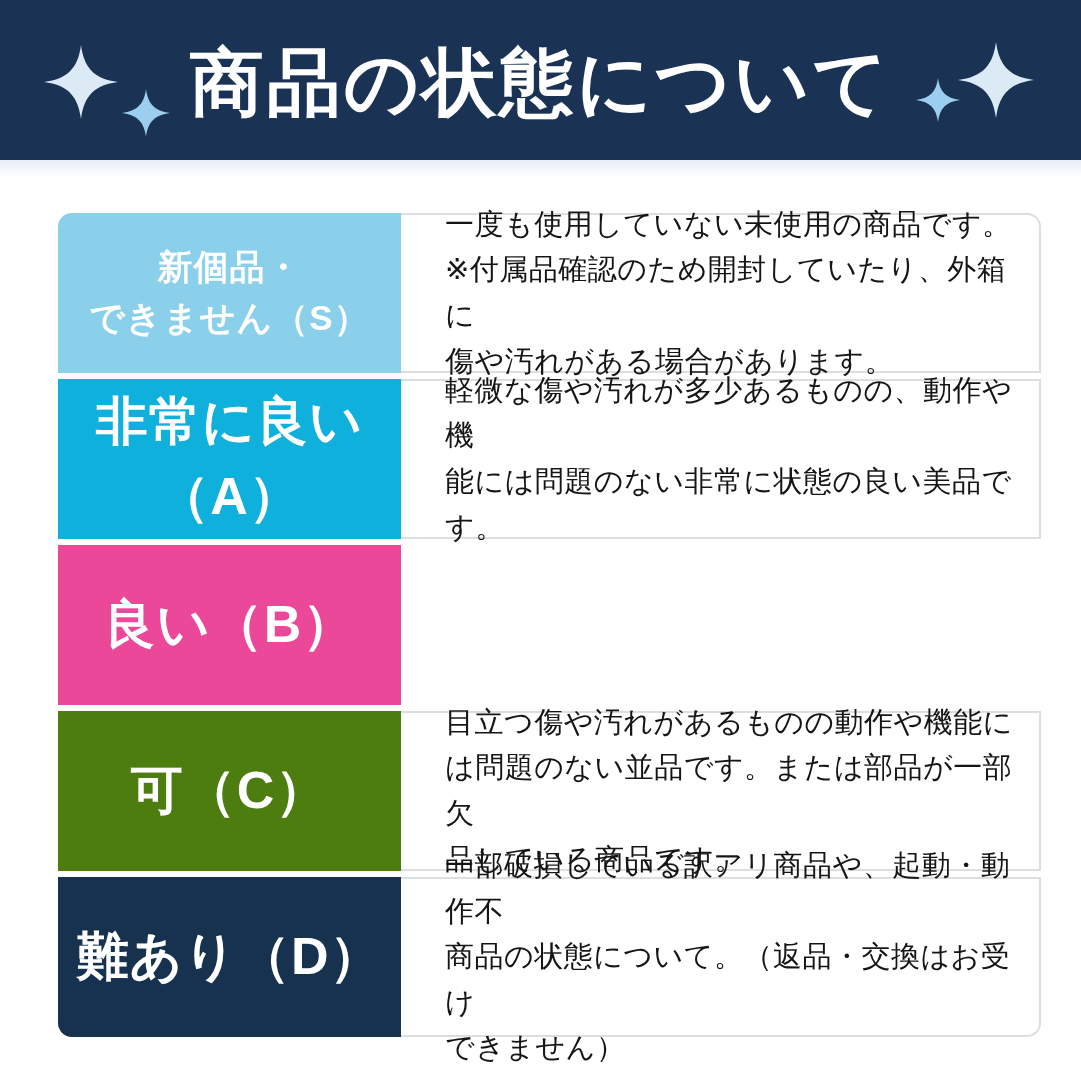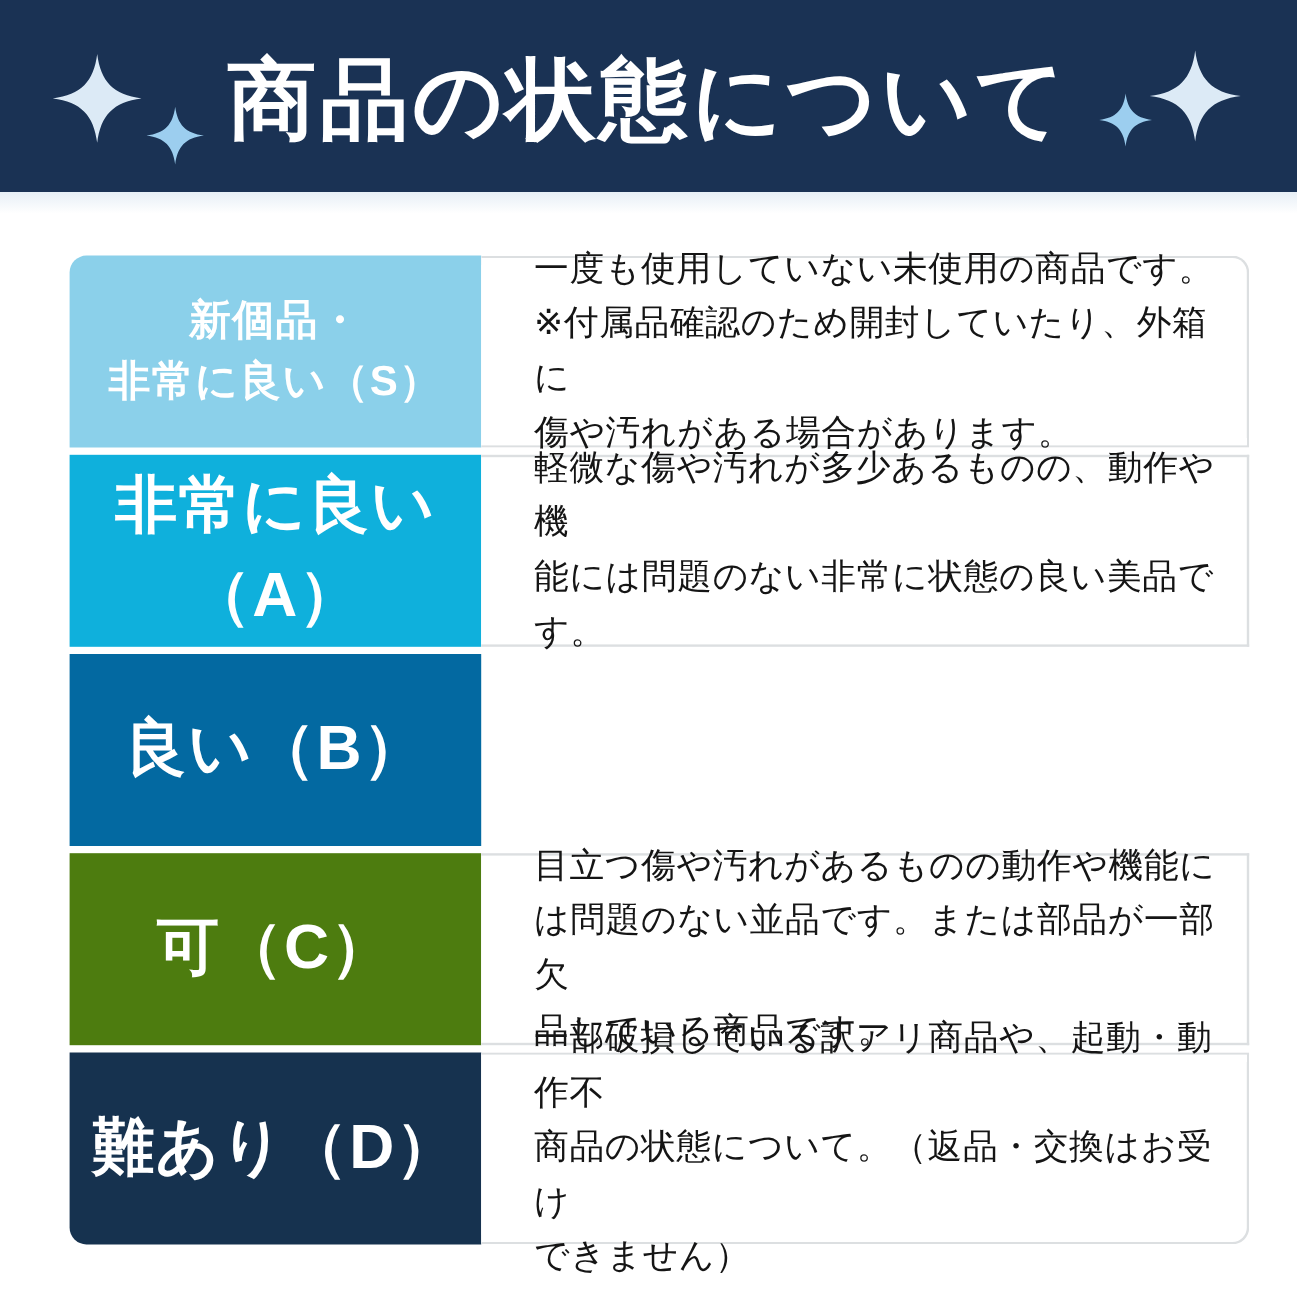--- a/index.html
+++ b/index.html
@@ -117,42 +117,42 @@
     <svg class="sparkle sp-r-big" viewBox="0 0 100 100">
       <path d="M50 0 C54 31 68 46 100 50 C68 54 54 69 50 100 C46 69 32 54 0 50 C32 46 46 31 50 0 Z" fill="#DCEAF6"></path>
     </svg>
   </div>
 
   <div class="grade-table">
 
     <div class="grade-row">
       <div class="grade-label two-line" style="background: rgb(139, 208, 234);">
         <span>新個品・</span>
-        <span>非常に良い（S）</span>
+        <span>できません（S）</span>
       </div>
       <div class="grade-desc">
         <p>一度も使用していない未使用の商品です。
 ※付属品確認のため開封していたり、外箱に
 傷や汚れがある場合があります。</p>
       </div>
     </div>
 
     <div class="grade-row">
       <div class="grade-label" style="background: rgb(15, 176, 220);">
         <span>非常に良い（A）</span>
       </div>
       <div class="grade-desc">
         <p>軽微な傷や汚れが多少あるものの、動作や機
 能には問題のない非常に状態の良い美品で
 す。</p>
       </div>
     </div>
 
     <div class="grade-row">
-      <div class="grade-label" style="background: #0369a1;">
+      <div class="grade-label" style="background: #ec4899;">
         <span>良い（B）</span>
       </div>
     </div>
 
     <div class="grade-row">
       <div class="grade-label" style="background: #4d7c0f;">
         <span>可（C）</span>
       </div>
       <div class="grade-desc">
         <p>目立つ傷や汚れがあるものの動作や機能に

